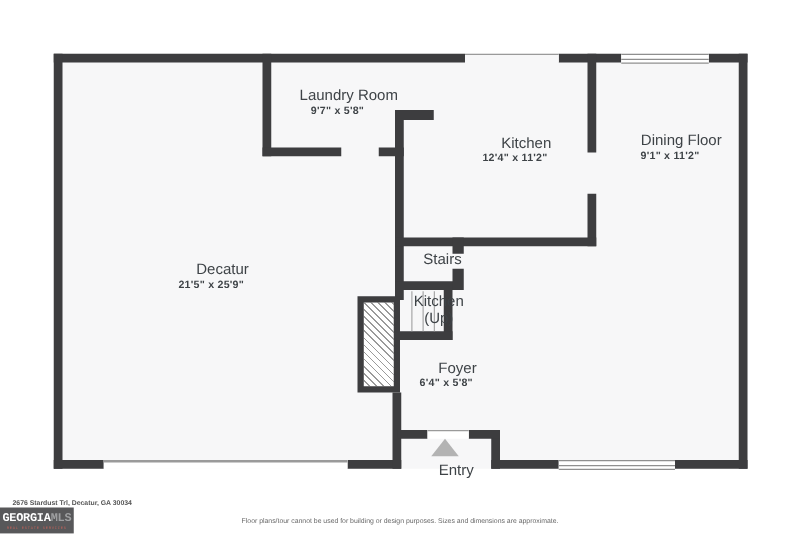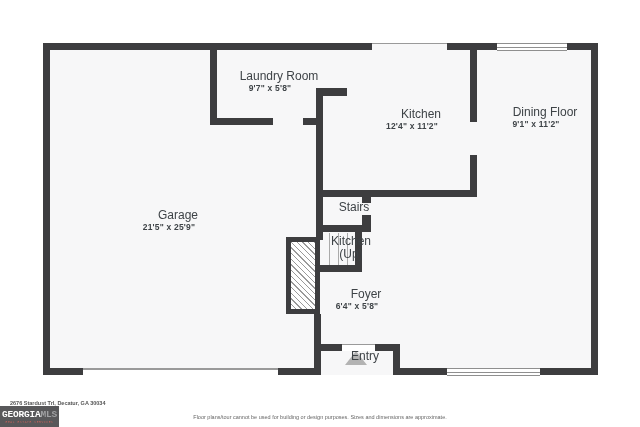--- a/index.html
+++ b/index.html
@@ -99,35 +99,35 @@
   </div>
   <div class="room-label" style="left:412px;top:108px;">
     <div class="room-name">Kitchen</div>
     <div class="room-dims">12'4" x 11'2"</div>
   </div>
   <div class="room-label" style="left:536px;top:106px;">
     <div class="room-name">Dining Floor</div>
     <div class="room-dims">9'1" x 11'2"</div>
   </div>
   <div class="room-label" style="left:169px;top:209px;">
-    <div class="room-name">Garage</div>
+    <div class="room-name">Decatur</div>
     <div class="room-dims">21'5" x 25'9"</div>
   </div>
   <div class="room-label" style="left:345px;top:201px;">
     <div class="room-name">Stairs</div>
   </div>
   <div class="room-label" style="left:342px;top:235px;">
     <div class="room-name">Kitchen</div>
     <div class="room-name">(Up)</div>
   </div>
   <div class="room-label" style="left:357px;top:288px;">
     <div class="room-name">Foyer</div>
     <div class="room-dims">6'4" x 5'8"</div>
   </div>
-  <div class="room-label" style="left:356px;top:350px;">
+  <div class="room-label" style="left:356px;top:370px;">
     <div class="room-name">Entry</div>
   </div>
 
   <div class="address">2676 Stardust Trl, Decatur, GA 30034</div>
   <div class="logo">
     <div class="logo-line1">
       <span class="logo-georgia">GEORGIA</span><span class="logo-mls">MLS</span>
     </div>
     <div class="logo-tagline">REAL ESTATE SERVICES</div>
   </div>

